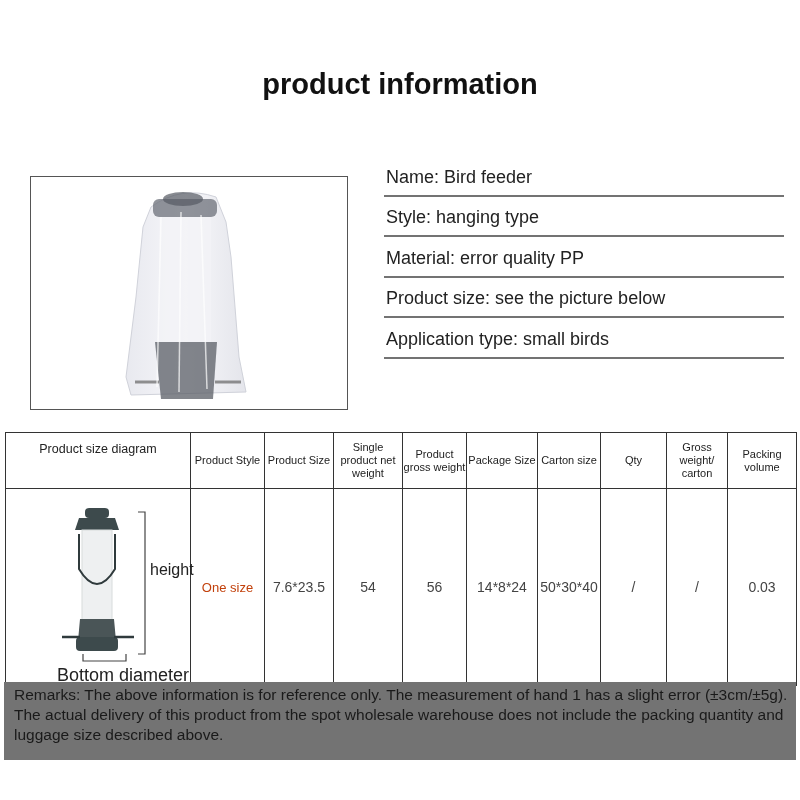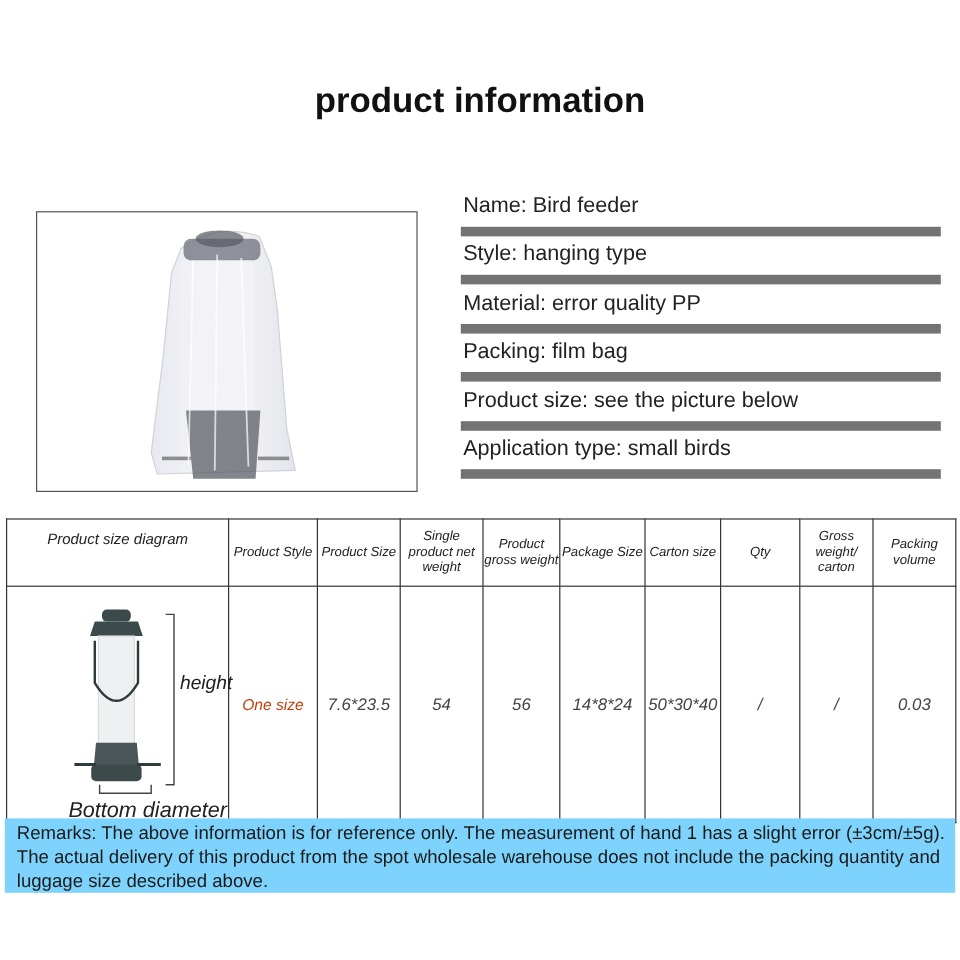--- a/index.html
+++ b/index.html
@@ -1,27 +1,27 @@
 <!DOCTYPE html>
 <html><head>
 <meta charset="utf-8">
 <style>
   html, body { margin:0; padding:0; background:#fff; }
   body { width:800px; height:800px; position:relative; overflow:hidden; font-family:"Liberation Sans", sans-serif; color:#222; }
   .title { position:absolute; left:0; width:800px; top:68px; text-align:center; font-size:29px; font-weight:bold; color:#111; }
   .photo { position:absolute; left:30px; top:176px; width:316px; height:232px; border:1px solid #555; background:#fff; overflow:hidden; }
   .info { position:absolute; left:384px; top:156px; width:400px; }
-  .info-row { height:40.5px; position:relative; border-bottom:8px solid #737373; box-sizing:border-box; }
+  .info-row { height:40.5px; position:relative; border-bottom:2px solid #737373; box-sizing:border-box; }
   .info-row span { position:absolute; left:2px; bottom:7px; font-size:18px; color:#222; }
-  table.spec { position:absolute; left:5px; top:432px; width:791px; border-collapse:collapse; table-layout:fixed;font-style:italic; }
+  table.spec { position:absolute; left:5px; top:432px; width:791px; border-collapse:collapse; table-layout:fixed; }
   table.spec td, table.spec th { border:1.5px solid #333; text-align:center; font-weight:normal; padding:0; font-size:11px; color:#222; line-height:13px; }
   table.spec th { height:45px; }
   table.spec td { height:196px; font-size:14px; color:#444; }
   .diagram-cell { position:relative; }
-  .remarks { position:absolute; left:4px; top:682px; width:792px; height:62px; background:#7dd3fc; box-sizing:border-box; padding:3px 8px 0 10px; font-size:15.5px; line-height:20px; color:#1a1a1a; }
+  .remarks { position:absolute; left:4px; top:682px; width:792px; height:78px; background:#737373; box-sizing:border-box; padding:3px 8px 0 10px; font-size:15.5px; line-height:20px; color:#1a1a1a; }
 </style>
 </head>
 <body>
 
 <div class="title">product information</div>
 
 <div class="photo">
   <svg width="316" height="232" viewBox="0 0 316 232">
     <defs>
       <linearGradient id="bag" x1="0" x2="1">
@@ -47,23 +47,20 @@
 
 <div class="info">
   <div class="info-row">
       <span>Name: Bird feeder</span>
     </div>
   <div class="info-row">
       <span>Style: hanging type</span>
     </div>
   <div class="info-row">
       <span>Material: error quality PP</span>
-    </div>
-  <div class="info-row">
-      <span>Packing: film bag</span>
     </div>
   <div class="info-row">
       <span>Product size: see the picture below</span>
     </div>
   <div class="info-row">
       <span>Application type: small birds</span>
     </div>
 </div>
 
 <table class="spec">

